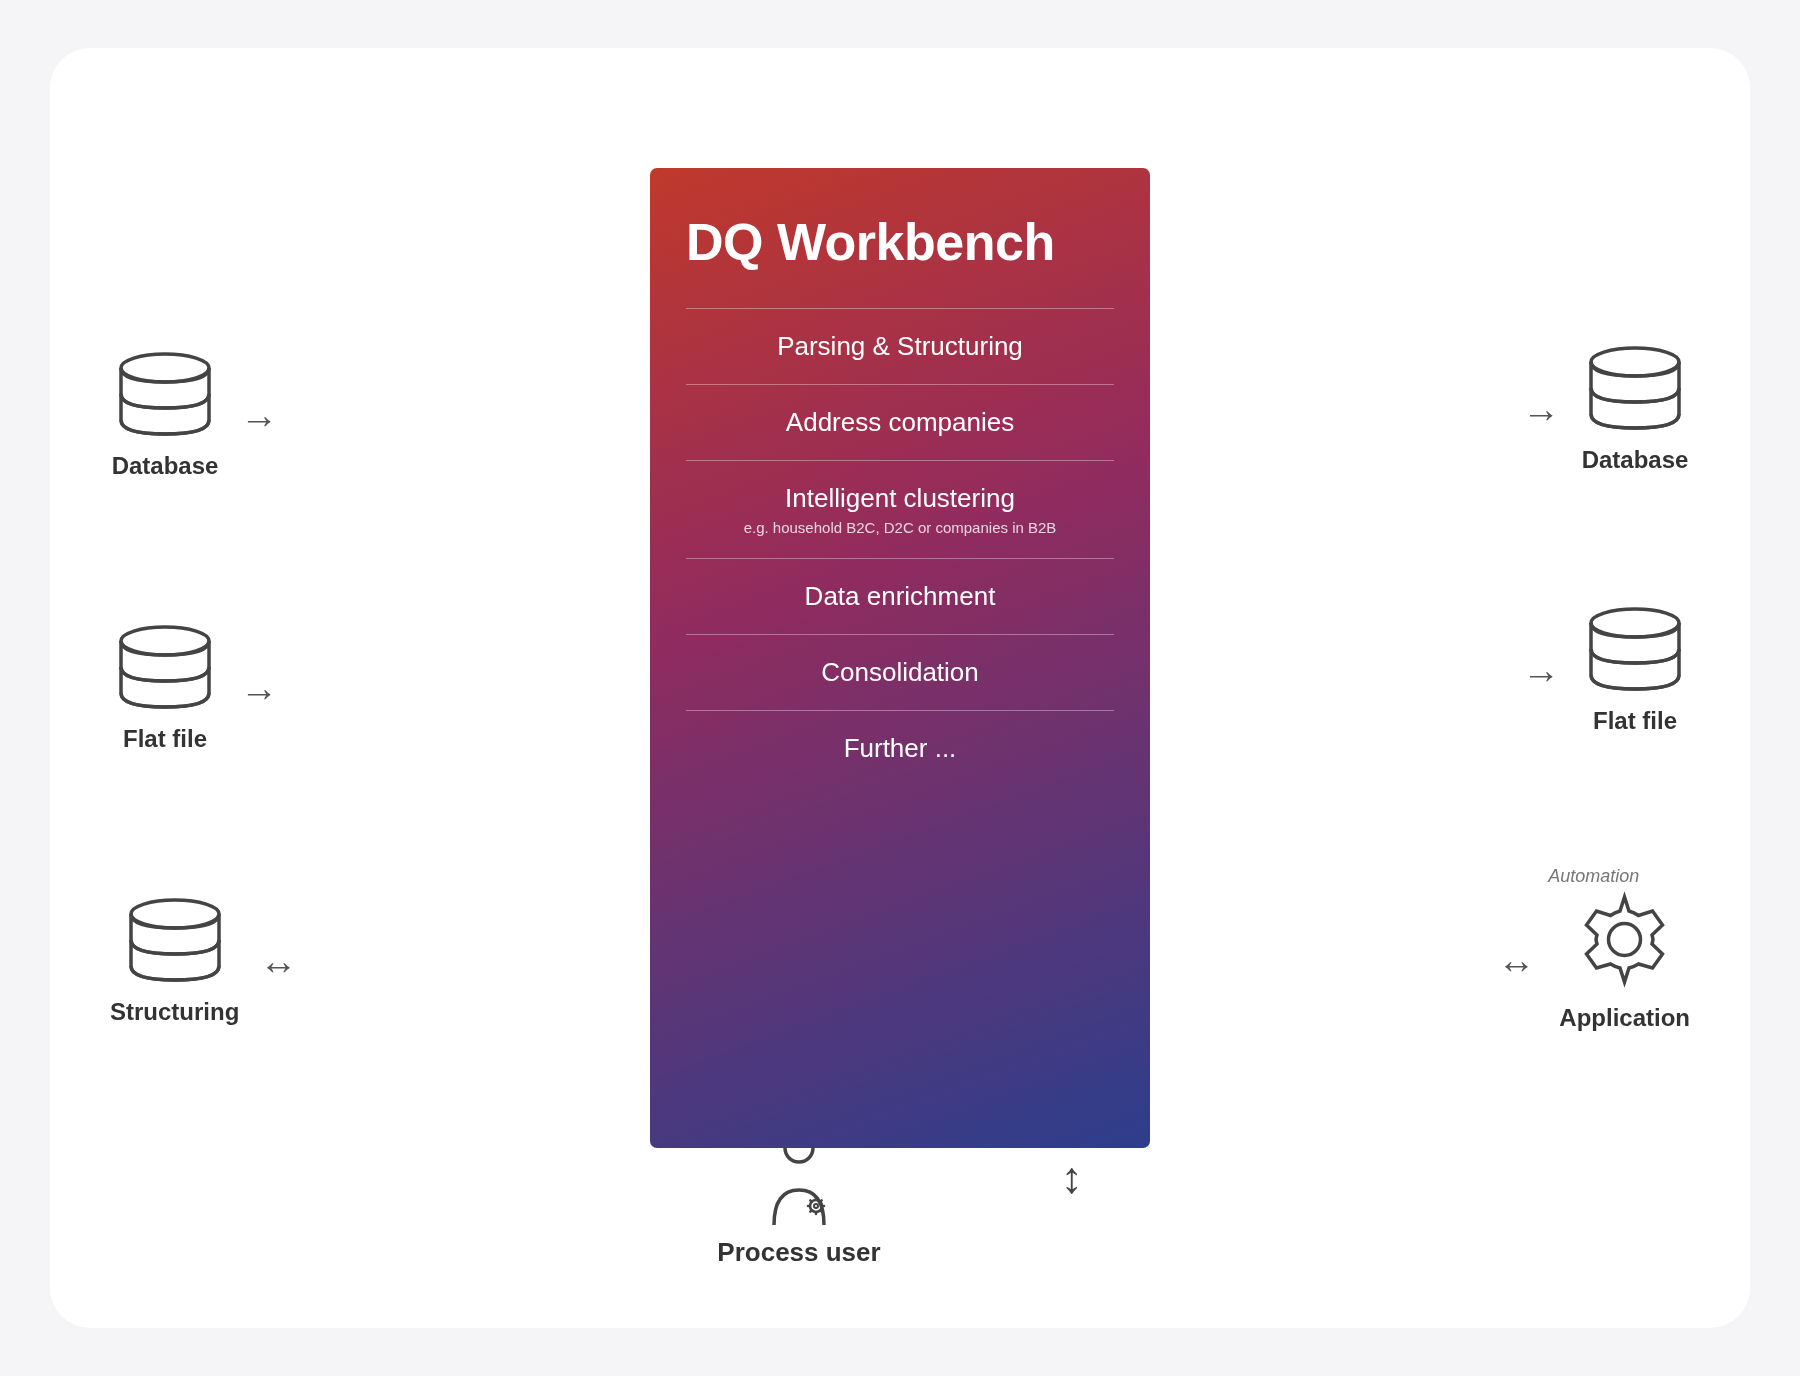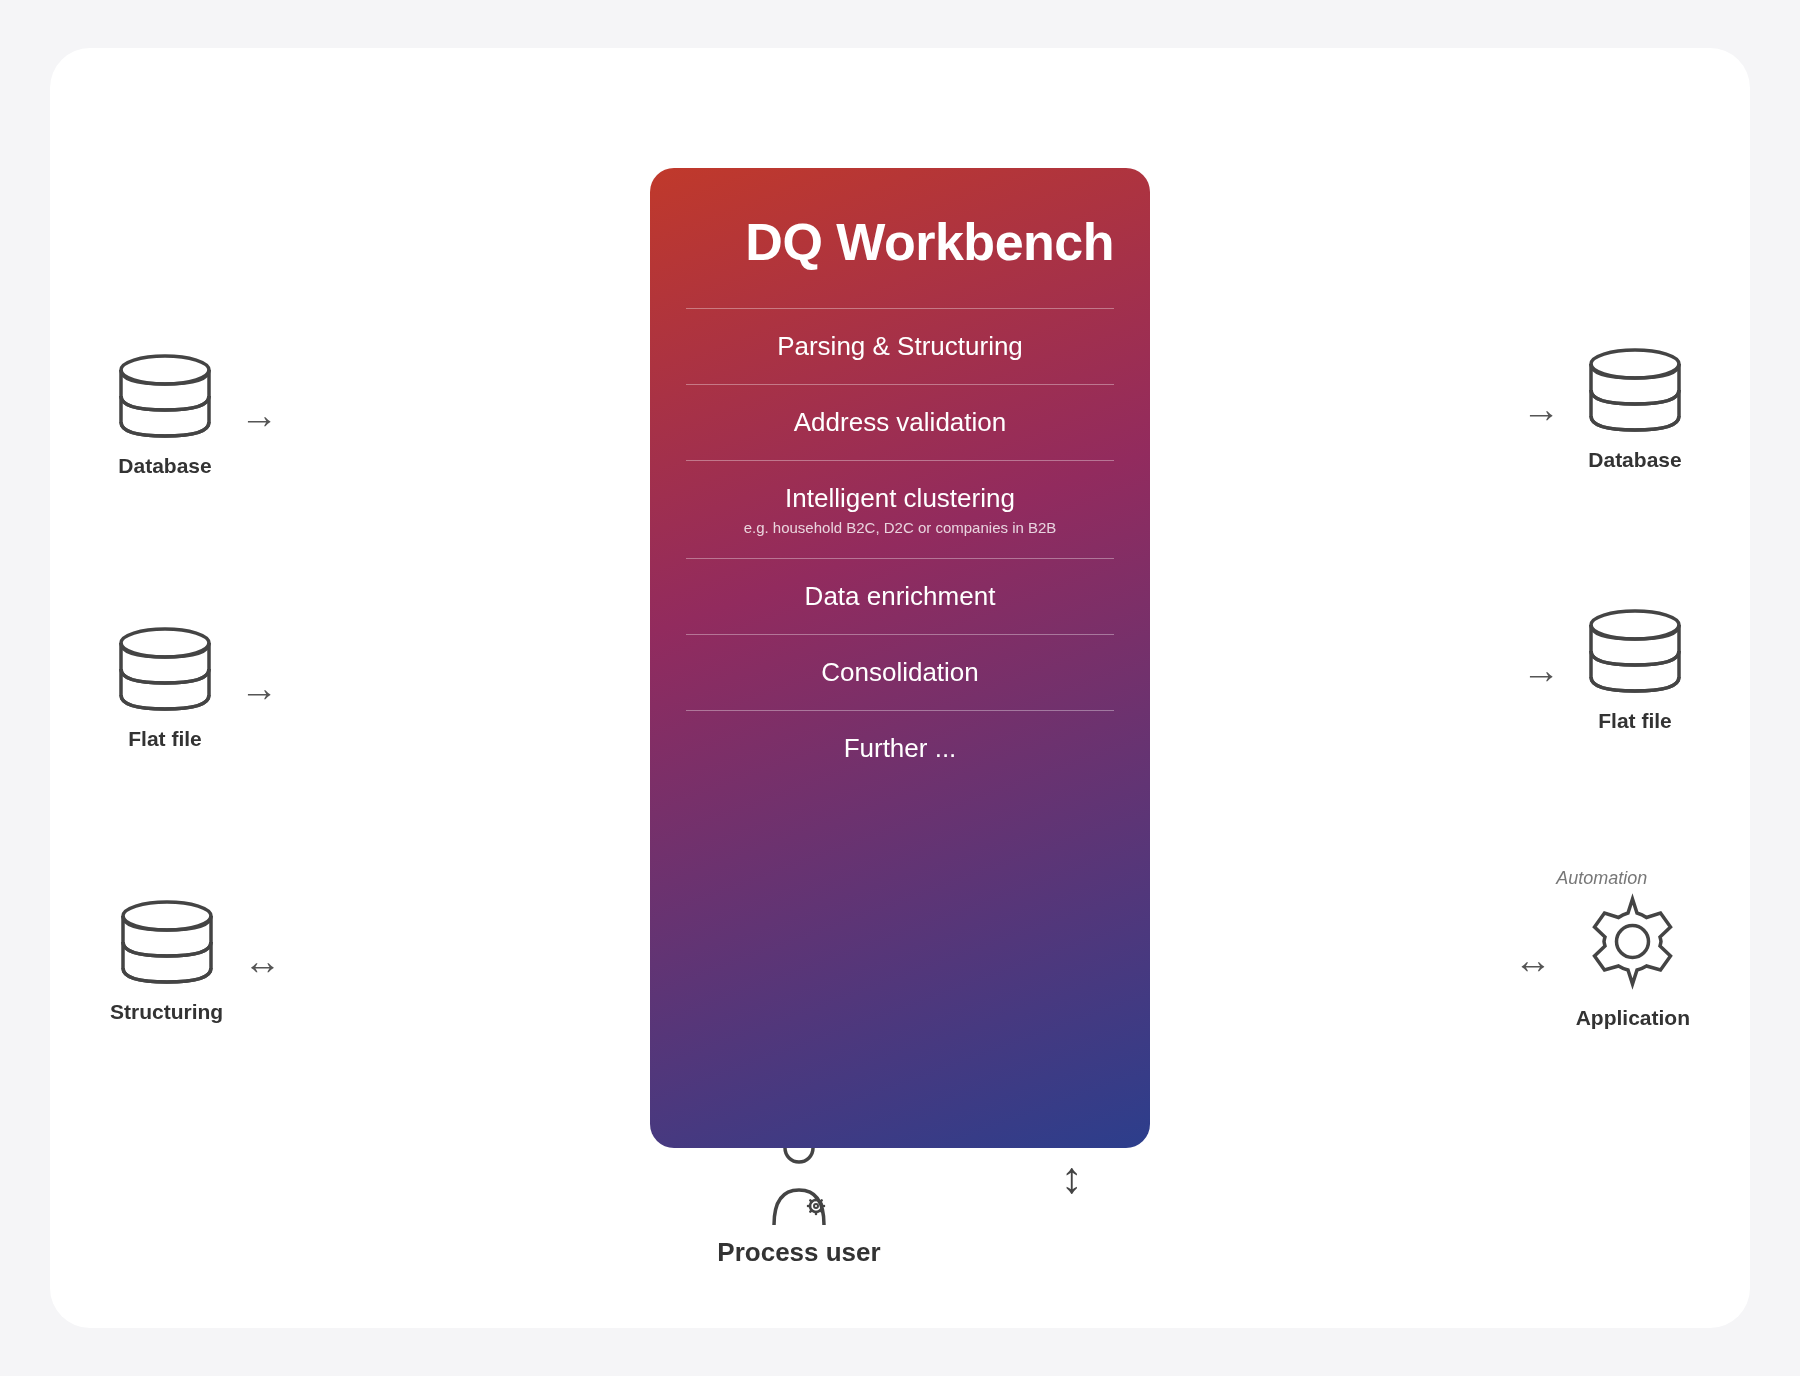--- a/index.html
+++ b/index.html
@@ -24,24 +24,24 @@
       display: flex;
       align-items: center;
       justify-content: center;
     }
 
     
     .dq-card {
       width: 500px;
       height: 980px;
       background: linear-gradient(160deg, #c0392b 0%, #922b5e 40%, #2c3e8c 100%);
-      border-radius: 24px;
-      display: flex;
-      flex-direction: column;
-      align-items: flex-end;
+      border-radius: 7px;
+      display: flex;
+      flex-direction: column;
+      align-items: flex-start;
       padding: 44px 36px 40px 36px;
       position: relative;
       z-index: 10;
       color: white;
     }
 
     .dq-title {
       font-size: 52px;
       font-weight: 800;
       color: white;
@@ -111,21 +111,21 @@
     }
 
     .side-item {
       display: flex;
       flex-direction: column;
       align-items: center;
       gap: 12px;
     }
 
     .side-item-label {
-      font-size: 21px;
+      font-size: 24px;
       font-weight: 700;
       color: #333;
       text-align: center;
     }
 
     
     .db-icon {
       width: 110px;
       height: 90px;
     }
@@ -298,21 +298,21 @@
 
   </div>
 
   <div class="dq-card" style="position:absolute; top:50%; left:50%; transform:translate(-50%,-50%); margin-top:-30px;">
     <h1 class="dq-title">DQ Workbench</h1>
     <div class="dq-items">
       <div class="dq-item">
         <span class="dq-item-label">Parsing &amp; Structuring</span>
       </div>
       <div class="dq-item">
-        <span class="dq-item-label">Address validation</span>
+        <span class="dq-item-label">Address companies</span>
       </div>
       <div class="dq-item">
         <span class="dq-item-label">Intelligent clustering</span>
         <div class="dq-item-sub">e.g. household B2C, D2C or companies in B2B</div>
       </div>
       <div class="dq-item">
         <span class="dq-item-label">Data enrichment</span>
       </div>
       <div class="dq-item">
         <span class="dq-item-label">Consolidation</span>

